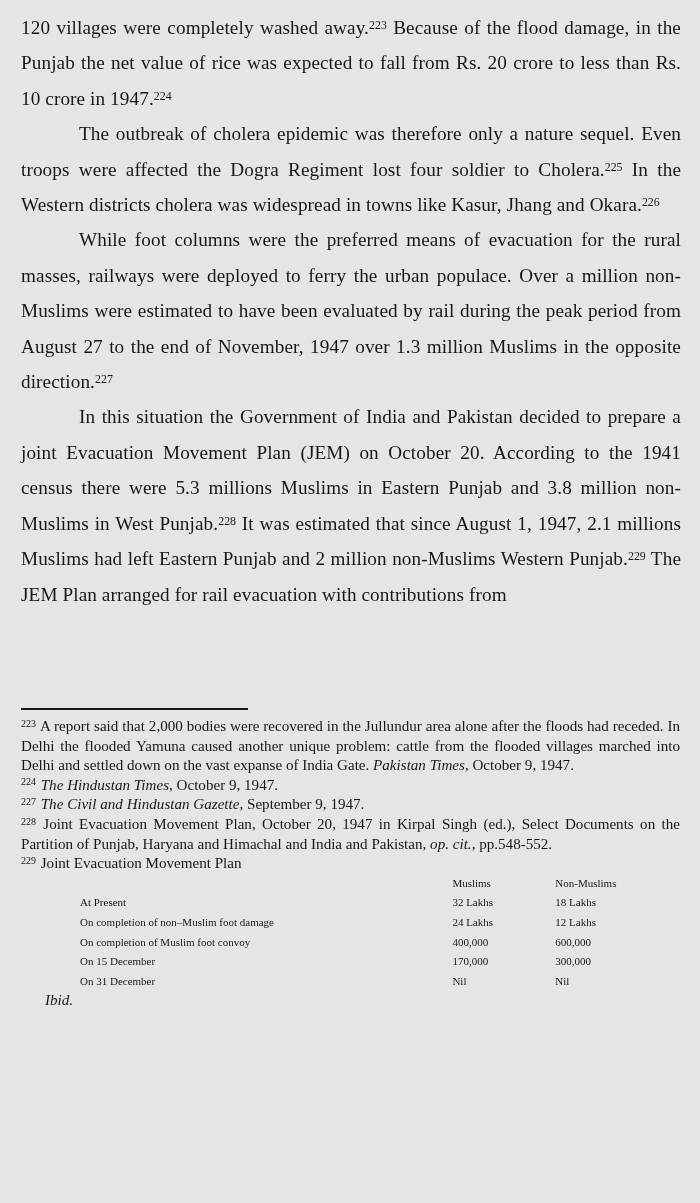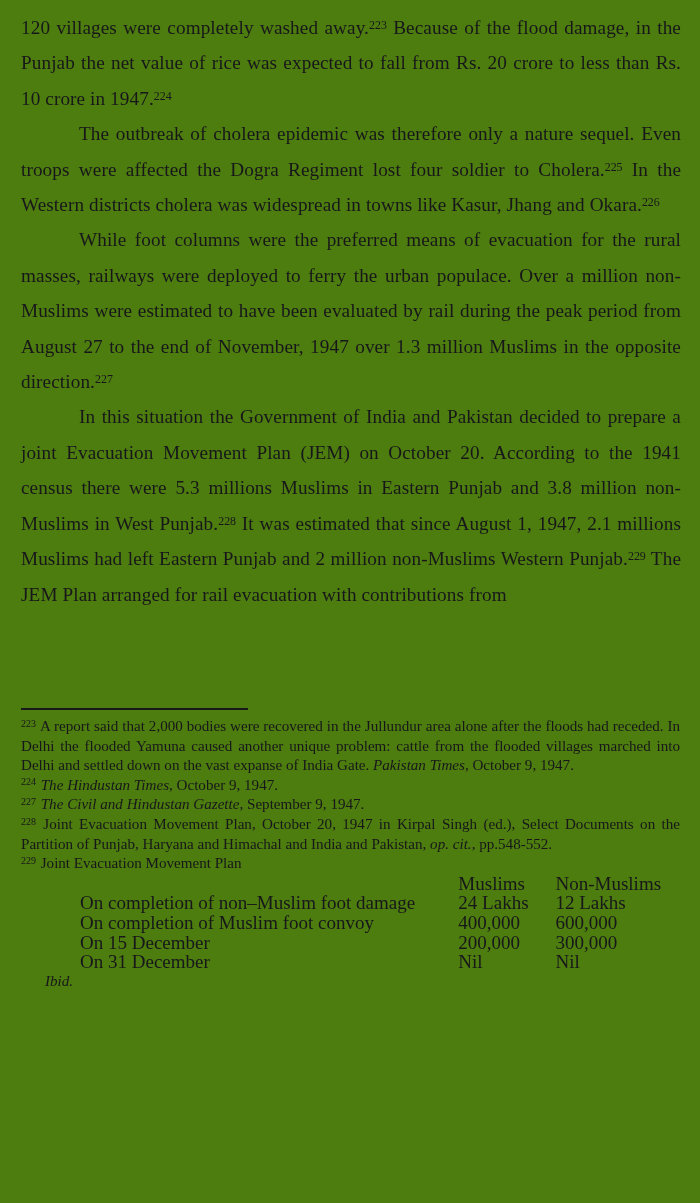--- a/index.html
+++ b/index.html
@@ -72,21 +72,21 @@
     vertical-align: 0.44em;
     line-height: 0;
     padding-right: 1px;
   }
   .it { font-style: italic; }
 
   
   .fn-table {
     margin: 0;
     border-collapse: collapse;
-    font-size: 19px;
+    font-size: 11px;
     line-height: 19.6px;
     table-layout: fixed;
   }
   .fn-table td, .fn-table th {
     padding: 0;
     text-align: left;
     font-weight: normal;
     vertical-align: baseline;
     white-space: nowrap;
   }
@@ -109,21 +109,21 @@
     top: 1163px;
     width: 700px;
     text-align: center;
     font-size: 18px;
     line-height: 22px;
   }
 </style>
 </head>
 <body>
 
-<div class="page" style="background: #4d7c0f; color: rgb(23, 23, 26);">
+<div class="page" style="background: #e5e5e5; color: rgb(23, 23, 26);">
 
   <div class="body-block">
     <p class="para">120 villages were completely washed away.<sup>223</sup> Because of the flood damage, in the Punjab the net value of rice was expected to fall from Rs. 20 crore to less than Rs. 10 crore in 1947.<sup>224</sup></p>
     <p class="para indented">The outbreak of cholera epidemic was therefore only a nature sequel. Even troops were affected the Dogra Regiment lost four soldier to Cholera.<sup>225</sup> In the Western districts cholera was widespread in towns like Kasur, Jhang and Okara.<sup>226</sup></p>
     <p class="para indented">While foot columns were the preferred means of evacuation for the rural masses, railways were deployed to ferry the urban populace. Over a million non- Muslims were estimated to have been evaluated by rail during the peak period from August 27 to the end of November, 1947 over 1.3 million Muslims in the opposite direction.<sup>227</sup></p>
     <p class="para indented">In this situation the Government of India and Pakistan decided to prepare a joint Evacuation Movement Plan (JEM) on October 20. According to the 1941 census there were 5.3 millions Muslims in Eastern Punjab and 3.8 million non-Muslims in West Punjab.<sup>228</sup> It was estimated that since August 1, 1947, 2.1 millions Muslims had left Eastern Punjab and 2 million non-Muslims Western Punjab.<sup>229</sup> The JEM Plan arranged for rail evacuation with contributions from</p>
   </div>
 
   <div class="fn-rule"></div>
 
@@ -137,32 +137,37 @@
     <table class="fn-table">
       <thead>
         <tr class="hdr-row">
           <th class="col-label"></th>
           <th class="col-muslim">Muslims</th>
           <th class="col-non">Non-Muslims</th>
         </tr>
       </thead>
       <tbody>
         <tr>
+          <td class="col-label">At Present</td>
+          <td class="col-muslim">32 Lakhs</td>
+          <td class="col-non">18 Lakhs</td>
+        </tr>
+        <tr>
           <td class="col-label">On completion of non–Muslim foot damage</td>
           <td class="col-muslim">24 Lakhs</td>
           <td class="col-non">12 Lakhs</td>
         </tr>
         <tr>
           <td class="col-label">On completion of Muslim foot convoy</td>
           <td class="col-muslim">400,000</td>
           <td class="col-non">600,000</td>
         </tr>
         <tr>
           <td class="col-label">On 15 December</td>
-          <td class="col-muslim">200,000</td>
+          <td class="col-muslim">170,000</td>
           <td class="col-non">300,000</td>
         </tr>
         <tr>
           <td class="col-label">On 31 December</td>
           <td class="col-muslim">Nil</td>
           <td class="col-non">Nil</td>
         </tr>
       </tbody>
     </table>
 

